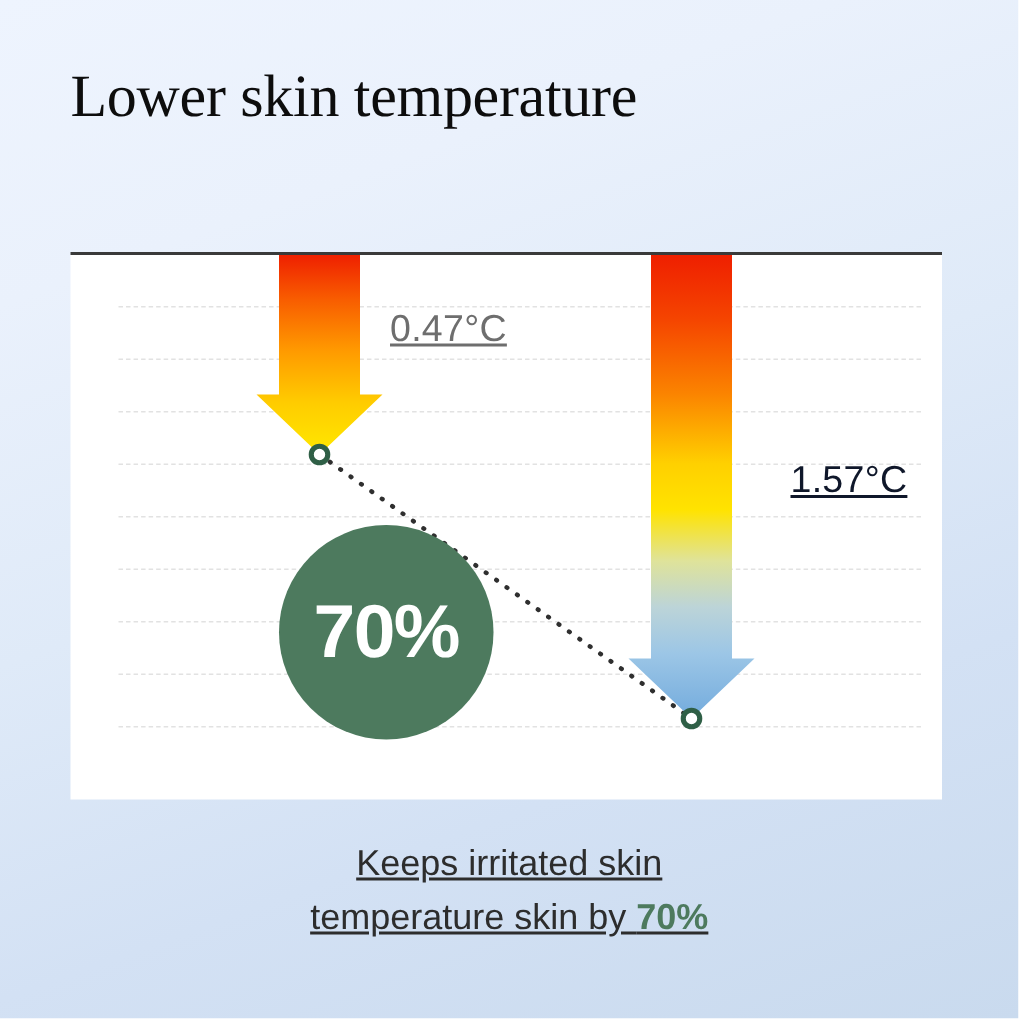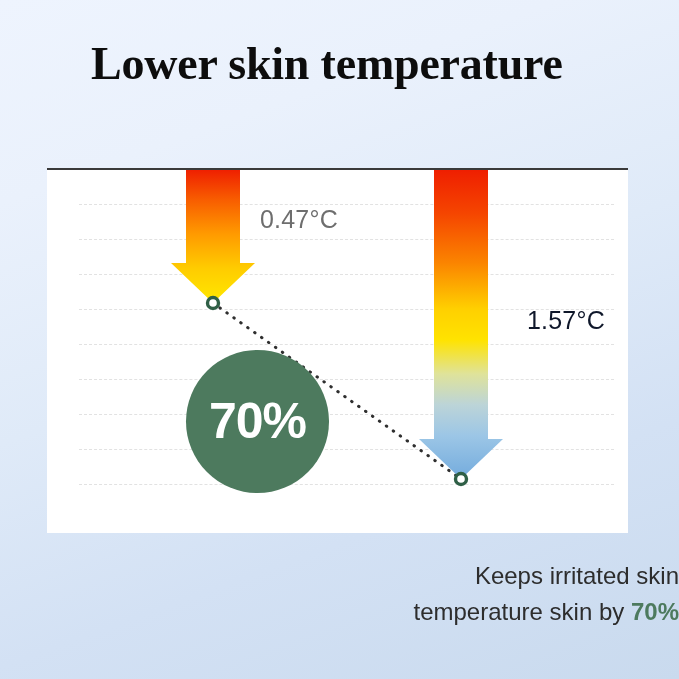--- a/index.html
+++ b/index.html
@@ -21,26 +21,25 @@
     overflow: hidden;
   }
 
   
   #heading {
     position: absolute;
     left: 47px;
     top: 38px;
     width: 560px;
     font-family: "Liberation Serif", "DejaVu Serif", serif;
-    font-size: 46px;
+    font-size: 40px;
     line-height: 52px;
     color: #0d0d0d;
     letter-spacing: -0.2px;
-    font-weight: 700;
-    margin-left: 44px;
+    font-weight: 400;
   }
   #heading .hline { display: block; white-space: nowrap; }
 
   
   #chart-card {
     position: absolute;
     left: 47px;
     top: 168px;
     width: 581px;
     height: 365px;
@@ -74,20 +73,21 @@
     height: 365px;
   }
 
   
   .value-label {
     position: absolute;
     font-family: "Liberation Sans", sans-serif;
     font-size: 25px;
     letter-spacing: 0.2px;
     white-space: nowrap;
+    text-decoration: underline;
   }
   #label-control {
     left: 213px;
     top: 35px;
     color: #6e6e6e;
   }
   #label-treated {
     left: 480px;
     top: 136px;
     color: #0f172a;
@@ -115,25 +115,26 @@
     line-height: 1;
     transform: translateY(-1px);
   }
 
   
   #caption {
     position: absolute;
     left: 0;
     top: 558px;
     width: 679px;
-    text-align: right;
+    text-align: center;
     font-family: "Liberation Sans", sans-serif;
     font-size: 24px;
     line-height: 36px;
     color: #2d2d2d;
+    text-decoration: underline;
   }
   #caption .cline { display: block; }
   #caption .highlight {
     color: #4d7a5e;
     font-weight: bold;
   }
 </style>
 </head>
 <body>
 

